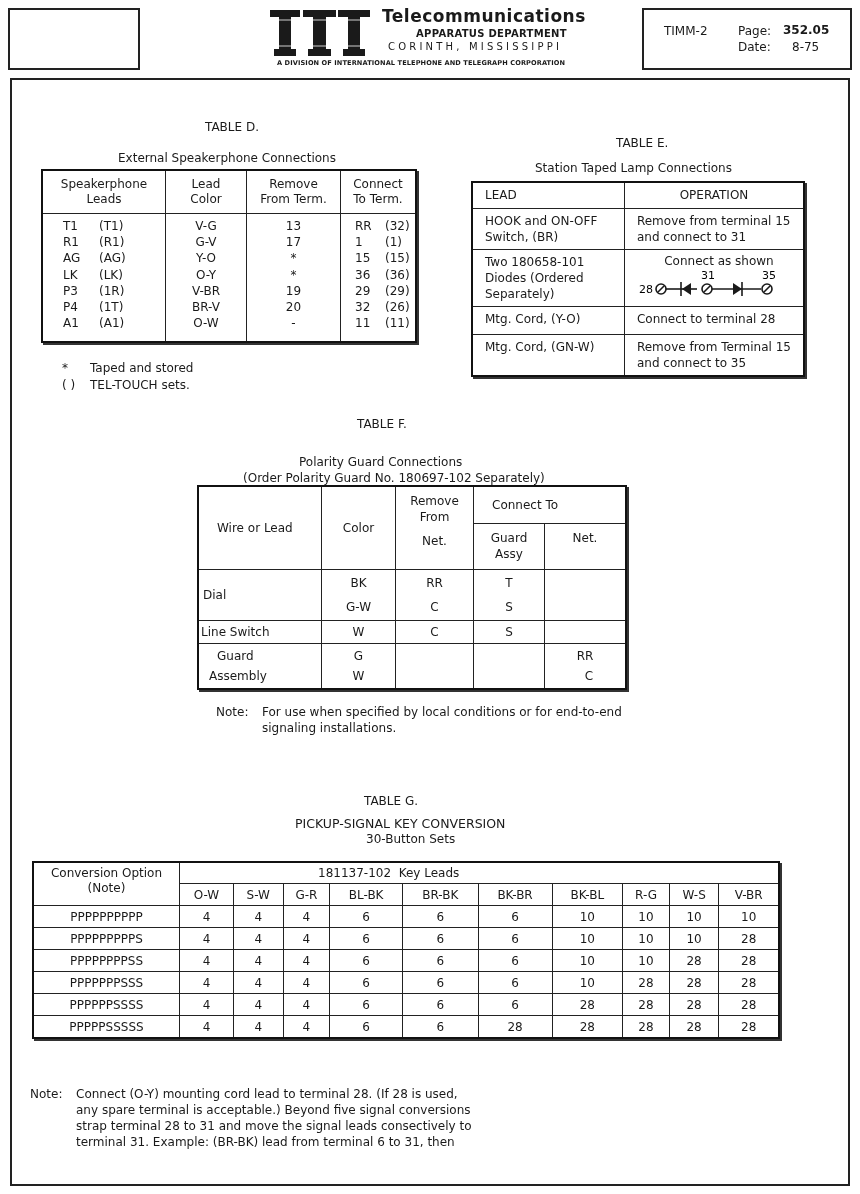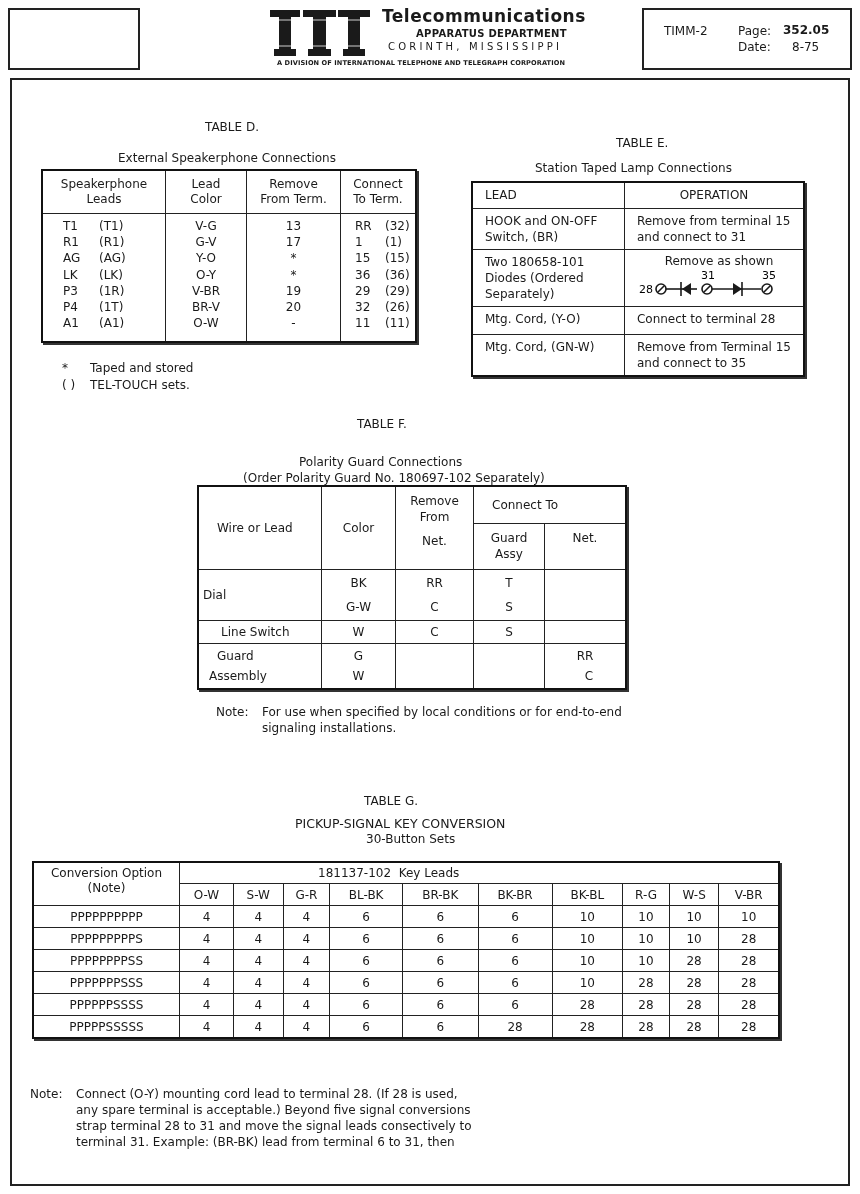--- a/index.html
+++ b/index.html
@@ -168,21 +168,21 @@
           <span class="dline">and connect to 31</span>
         </td>
   </tr>
   <tr>
     <td>
           <span class="dline">Two 180658-101</span>
           <span class="dline">Diodes (Ordered</span>
           <span class="dline">Separately)</span>
         </td>
     <td style="padding:3px 4px 2px 14px">
-      <span class="dline c">Remove as shown</span>
+      <span class="dline c">Connect as shown</span>
       <svg width="150" height="28" viewBox="0 0 150 28" style="display:block">
         <text x="0" y="24" font-size="11" font-family="DejaVu Sans, sans-serif">28</text>
         <text x="62" y="10" font-size="11" font-family="DejaVu Sans, sans-serif">31</text>
         <text x="123" y="10" font-size="11" font-family="DejaVu Sans, sans-serif">35</text>
         <g stroke="#1a1a1a" stroke-width="1.6" fill="none">
           <circle cx="22" cy="20" r="5"></circle>
               <line x1="19" y1="23" x2="25" y2="17"></line>
           <line x1="27" y1="20" x2="58" y2="20"></line>
           <circle cx="68" cy="20" r="5"></circle>
               <line x1="65" y1="23" x2="71" y2="17"></line>
@@ -244,21 +244,21 @@
           <span class="dline" style="margin-bottom:8px">RR</span>
           <span class="dline">C</span>
         </td>
     <td class="c">
           <span class="dline" style="margin-bottom:8px">T</span>
           <span class="dline">S</span>
         </td>
     <td class="c"></td>
   </tr>
   <tr>
-    <td style="padding-left:22px;height:22px">Line Switch</td>
+    <td style="padding-left:2px;height:22px">Line Switch</td>
     <td class="c">W</td>
     <td class="c">C</td>
     <td class="c">S</td>
     <td class="c"></td>
   </tr>
   <tr>
     <td style="padding-left:10px;height:44px">
           <span class="dline" style="padding-left:8px;margin-bottom:4px">Guard</span>
           <span class="dline">Assembly</span>
         </td>

